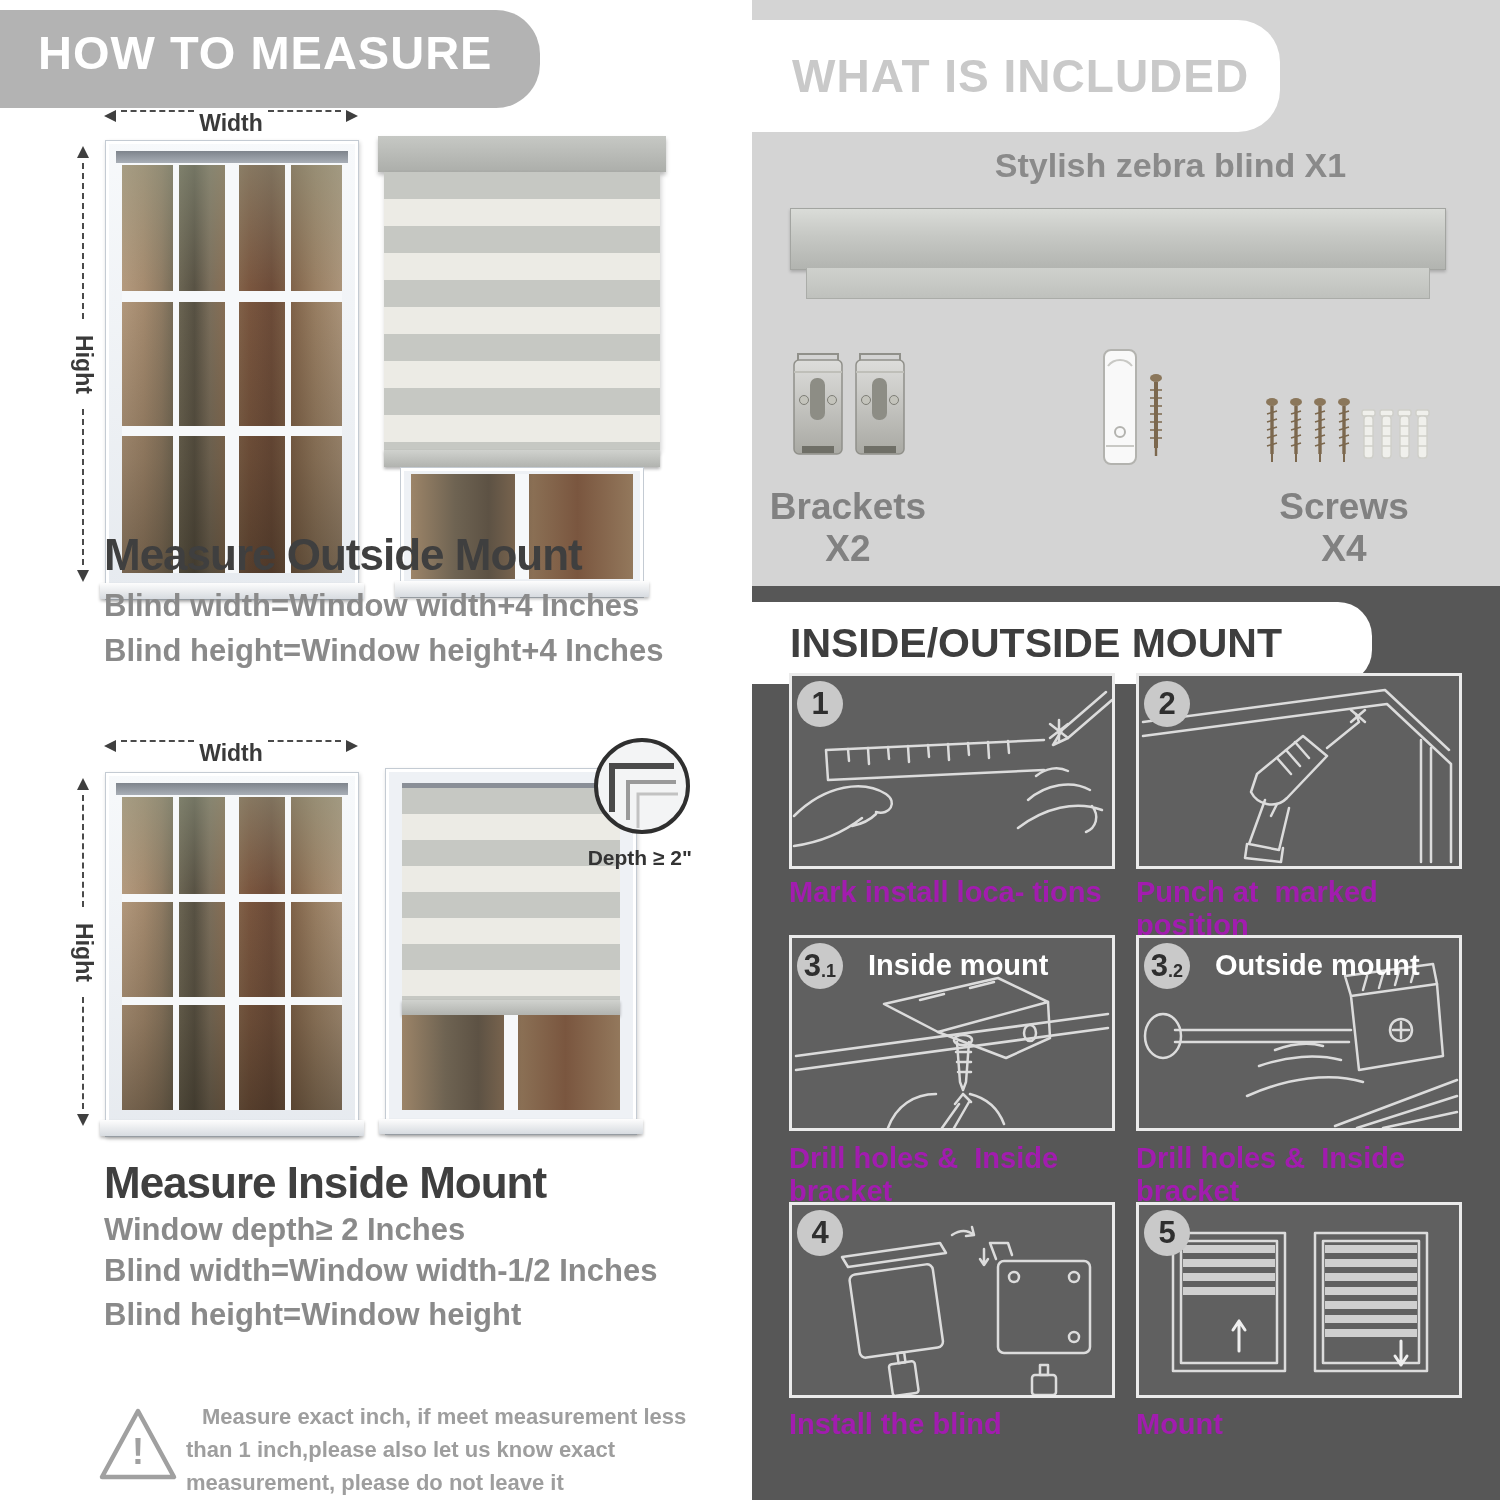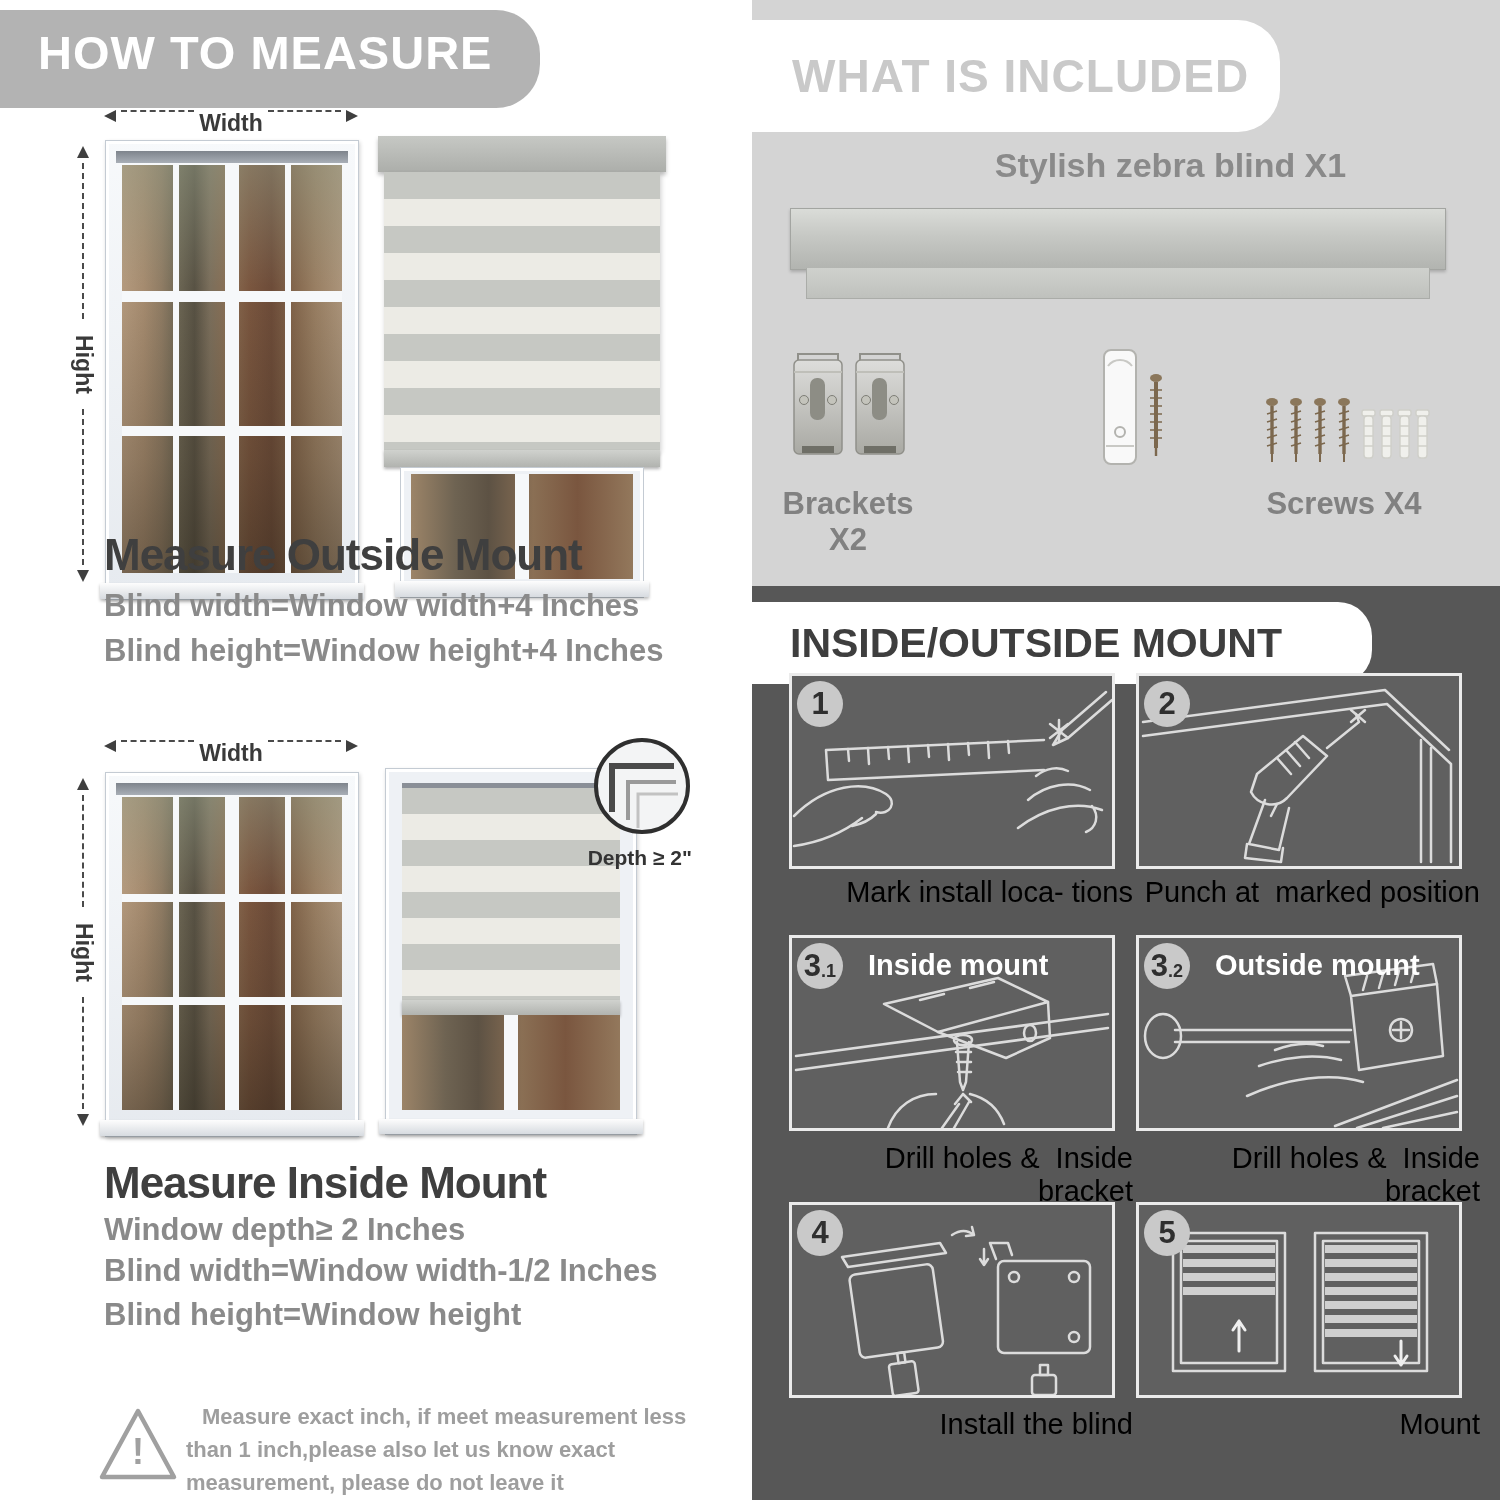--- a/index.html
+++ b/index.html
@@ -89,33 +89,33 @@
 
   .magnifier { position:absolute; left:594px; top:738px; width:96px; height:96px; border-radius:50%;
                border:4px solid #2f2f2f; background:#f3f4f5; box-sizing:border-box; z-index:5; overflow:hidden; }
 
   
   .headrail { position:absolute; left:790px; top:208px; width:654px; height:60px;
               background:linear-gradient(180deg,#dadcd8 0,#c6c8c4 45%,#b2b4b0 100%);
               border:1px solid #a3a5a1; box-shadow:0 2px 3px rgba(0,0,0,.2); }
   .headrail-lip { position:absolute; left:806px; top:268px; width:622px; height:30px;
               background:linear-gradient(180deg,#cfd1cd,#bfc1bd); border:1px solid #aaaca8; border-top:none; }
-  .item-label { position:absolute; top:486px; color:#818181; font-size:31px; font-weight:bold; text-align:center; }
+  .item-label { position:absolute; top:486px; color:#818181; font-size:37px; font-weight:bold; text-align:center; }
   .prod-label { position:absolute; left:752px; top:146px; width:837px; text-align:center;
                 color:#8a8a8a; font-size:34px; font-weight:bold; }
 
   
   .step-card { position:absolute; width:326px; height:196px; background:#606060;
                border:3px solid #ebebeb; box-sizing:border-box; }
   .badge { position:absolute; top:5px; left:5px; min-width:46px; height:46px; border-radius:26px;
            background:#c9c9c9; color:#2f2f2f; font-weight:bold; font-size:31px;
            display:flex; align-items:center; justify-content:center; padding:0 6px; box-sizing:border-box; }
   .badge .sub { font-size:18px; position:relative; top:5px; }
   .card-title { position:absolute; left:76px; top:11px; color:#ffffff; font-weight:bold; font-size:29px; }
-  .step-caption { position:absolute; width:344px; color:#000000; font-size:29px; font-weight:normal;text-align:right; }
+  .step-caption { position:absolute; width:344px; color:#a21caf; font-size:29px; font-weight:bold; }
   .step-art { position:absolute; inset:0; }
 
   svg text { font-family:"Liberation Sans", sans-serif; }
 </style>
 </head>
 <body>
 
 <div id="page">
 
   <div class="banner-left">

